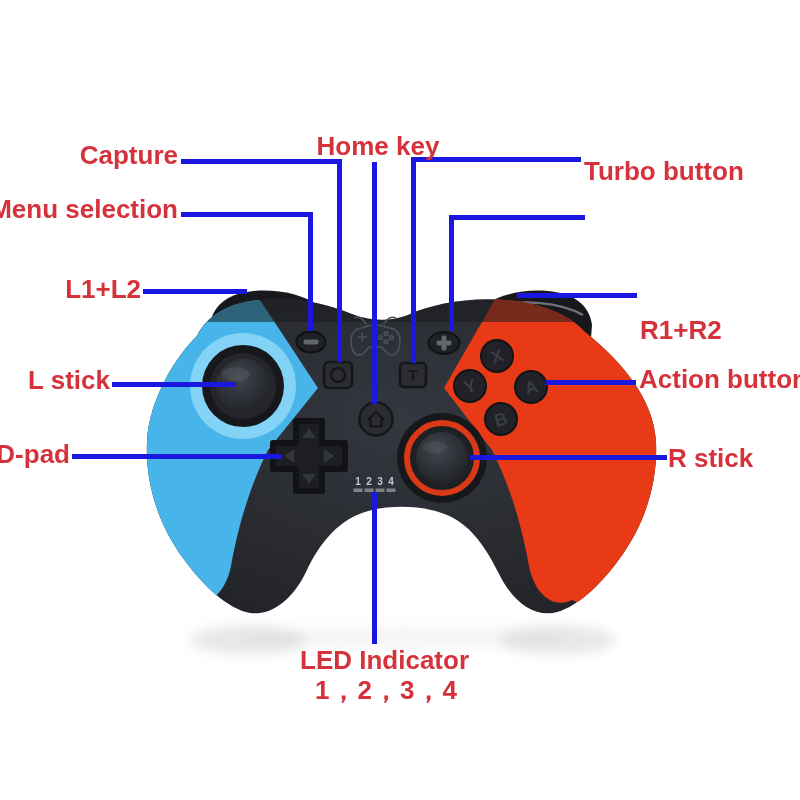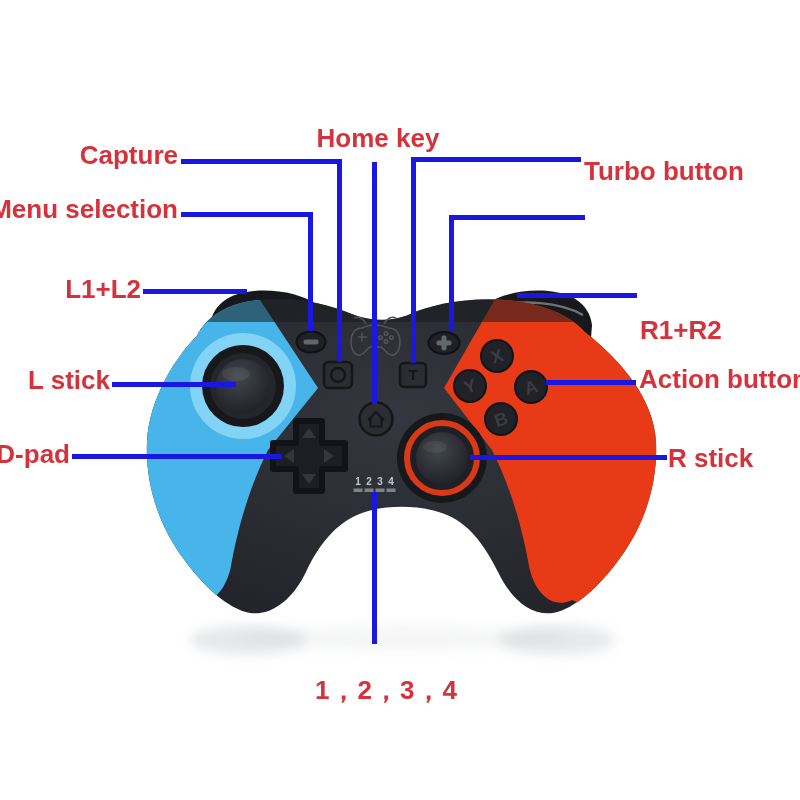--- a/index.html
+++ b/index.html
@@ -175,20 +175,21 @@
   <div class="leader" style="left:546px;top:380px;width:90px;height:5px;"></div>
   <div class="leader" style="left:72px;top:454px;width:210px;height:5px;"></div>
   <div class="leader" style="left:470px;top:455px;width:197px;height:5px;"></div>
   <div class="leader" style="left:372px;top:492px;width:5px;height:152px;"></div>
 
   <div class="label right" style="left:-40px;top:141px;width:218px;">Capture</div>
   <div class="label right" style="left:-40px;top:195px;width:218px;">Menu selection</div>
   <div class="label right" style="left:-40px;top:275px;width:181px;">L1+L2</div>
   <div class="label right" style="left:-40px;top:366px;width:150px;">L stick</div>
   <div class="label right" style="left:-40px;top:440px;width:110px;">D-pad</div>
-  <div class="label center" style="left:298px;top:124px;width:160px;">Home key</div>
+  <div class="label center" style="left:298px;top:132px;width:160px;">Home key</div>
   <div class="label" style="left:584px;top:157px;">Turbo button</div>
   <div class="label" style="left:640px;top:281px;margin-top:35px;">R1+R2</div>
   <div class="label" style="left:639px;top:365px;">Action button</div>
   <div class="label" style="left:668px;top:444px;">R stick</div>
+  <div class="label" style="left:300px;top:646px;">LED Indicator</div>
   <div class="label" style="left:298px;top:676px;letter-spacing:1px;margin-left:17px;">1，2，3，4</div>
 
 </div>
 
 </body></html>

